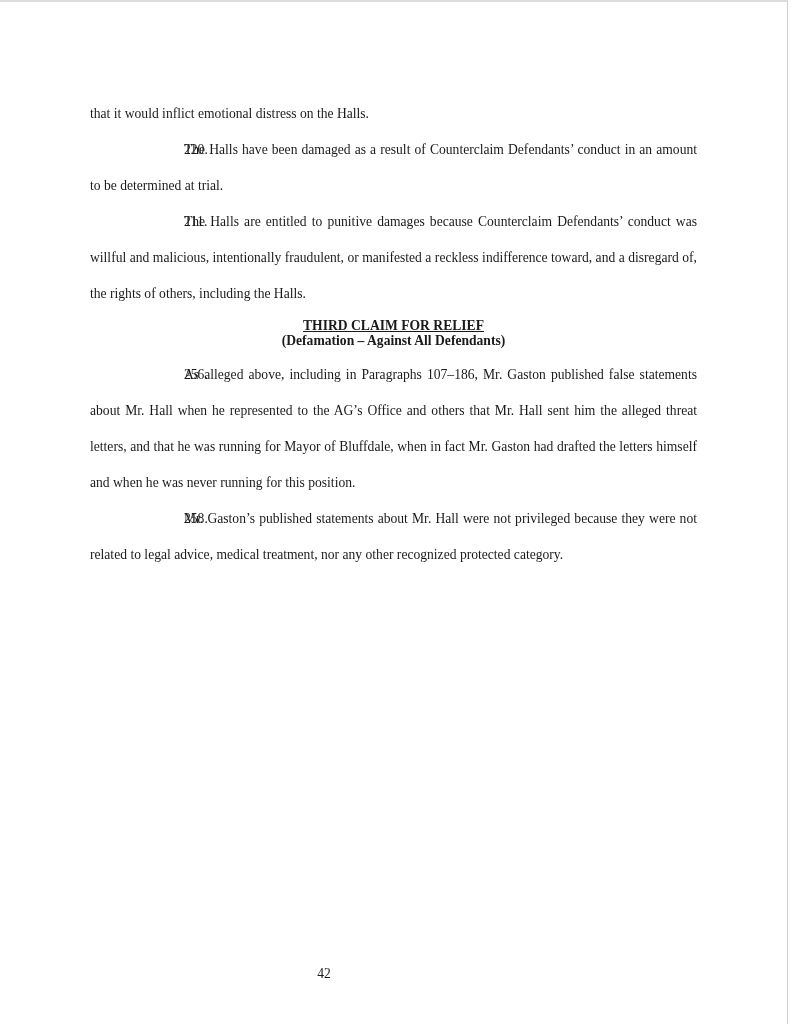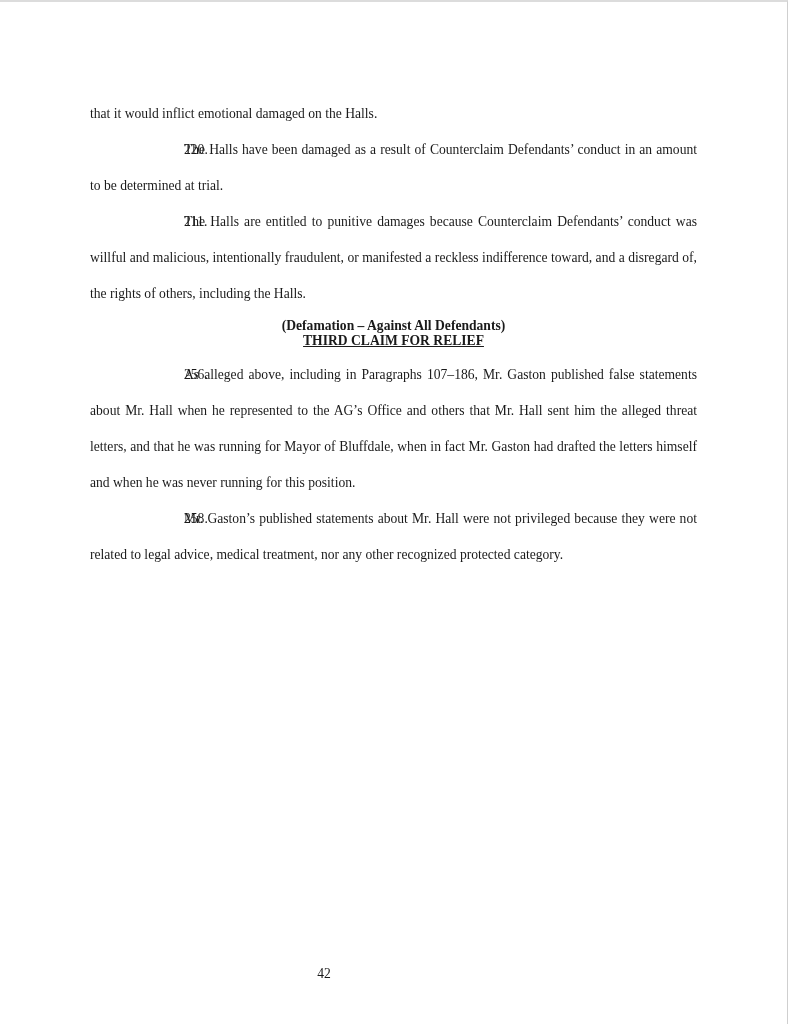--- a/index.html
+++ b/index.html
@@ -27,27 +27,27 @@
       position: absolute; top: 966px; left: 0; width: 648px; text-align: center;
       font-size: 13.6px;
     }
   </style>
 </head>
 <body>
 
 <div class="page-frame"></div>
 
 <div class="text-block">
-  <p class="para">that it would inflict emotional damaged on the Halls.</p>
+  <p class="para">that it would inflict emotional distress on the Halls.</p>
 
   <p class="para indent"><span class="para-num">220.</span><span>The Halls have been damaged as a result of Counterclaim Defendants’ conduct in an amount to be determined at trial.</span></p>
   <p class="para indent"><span class="para-num">211.</span><span>The Halls are entitled to punitive damages because Counterclaim Defendants’ conduct was willful and malicious, intentionally fraudulent, or manifested a reckless indifference toward, and a disregard of, the rights of others, including the Halls.</span></p>
 
   <div class="heading-block">
+    <p class="heading heading-title">THIRD CLAIM FOR RELIEF</p>
     <p class="heading">(Defamation – Against All Defendants)</p>
-    <p class="heading heading-title">THIRD CLAIM FOR RELIEF</p>
   </div>
 
   <p class="para indent"><span class="para-num">256.</span><span>As alleged above, including in Paragraphs 107–186, Mr. Gaston published false statements about Mr. Hall when he represented to the AG’s Office and others that Mr. Hall sent him the alleged threat letters, and that he was running for Mayor of Bluffdale, when in fact Mr. Gaston had drafted the letters himself and when he was never running for this position.</span></p>
   <p class="para indent"><span class="para-num">258.</span><span>Mr. Gaston’s published statements about Mr. Hall were not privileged because they were not related to legal advice, medical treatment, nor any other recognized protected category.</span></p>
 </div>
 
 <div class="page-number">42</div>
 
 </body></html>

